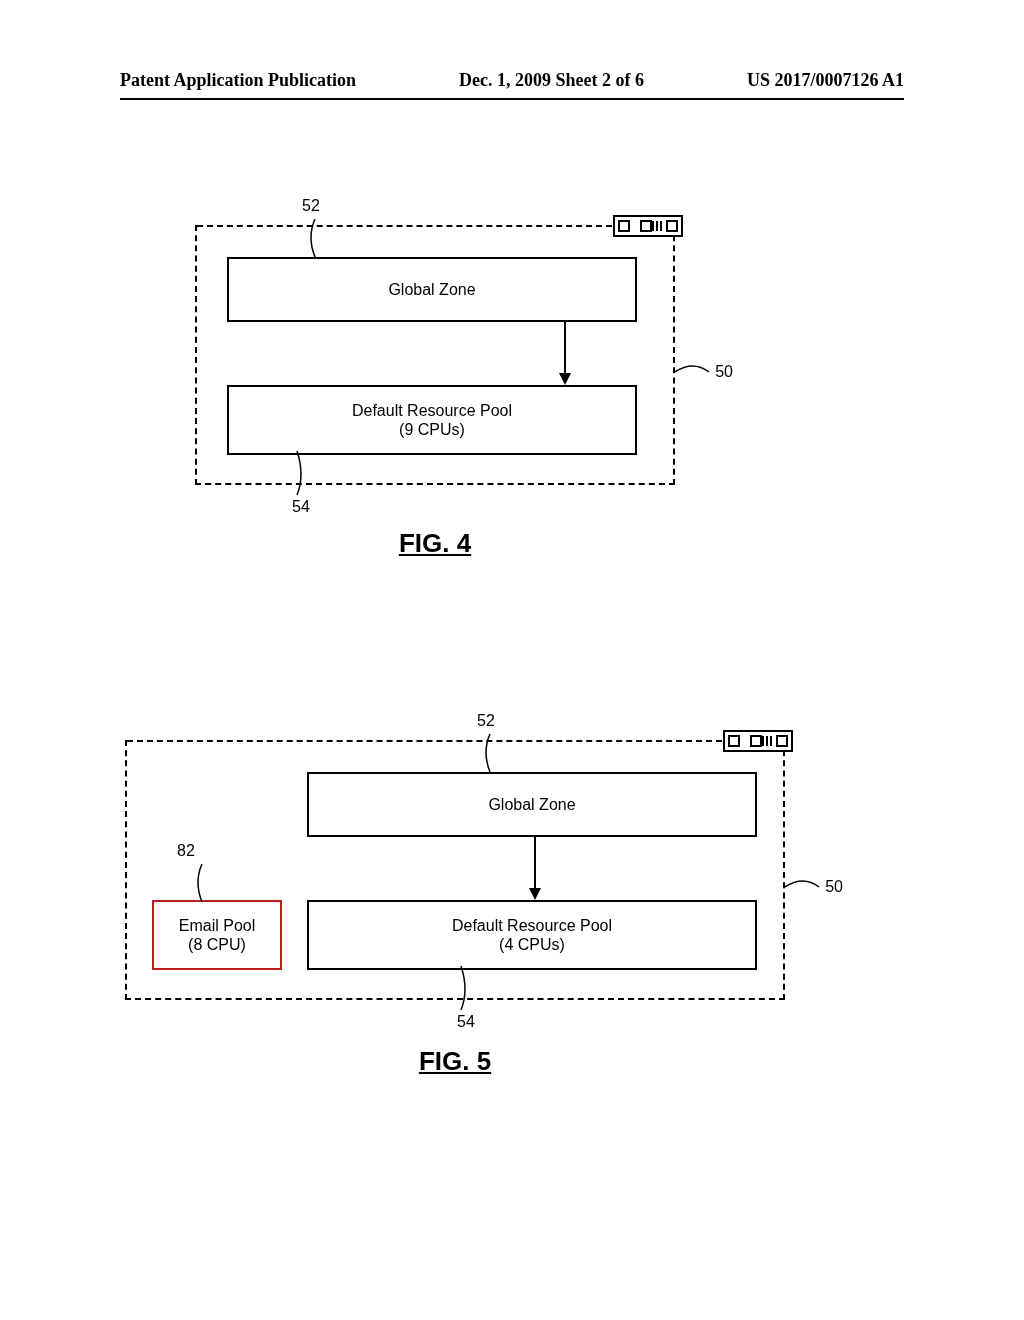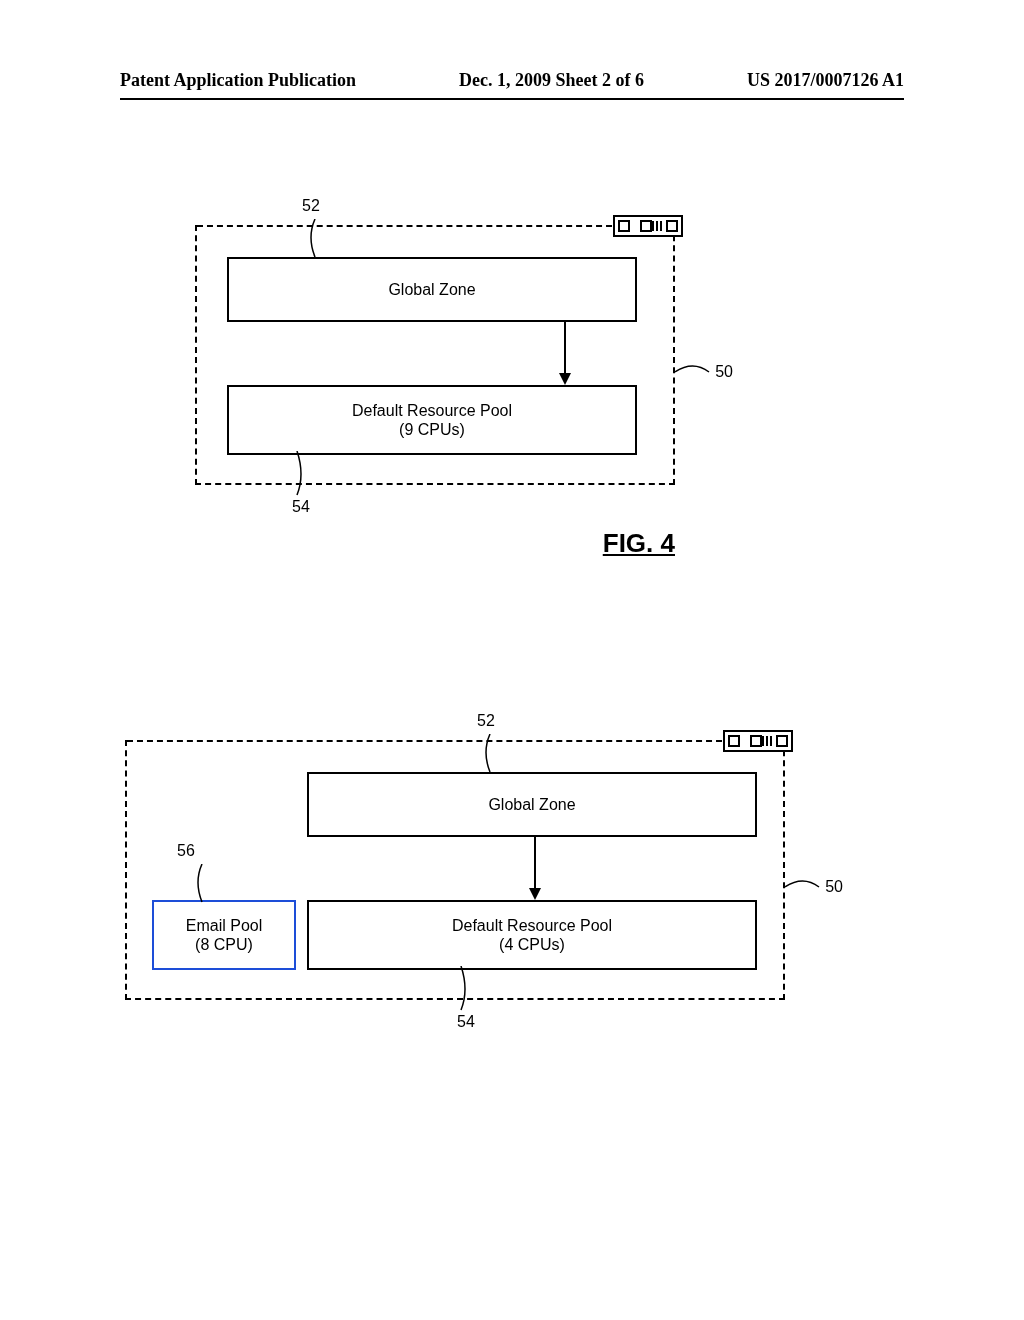--- a/index.html
+++ b/index.html
@@ -1,20 +1,20 @@
 <!DOCTYPE html>
 <html><head>
 <meta charset="utf-8">
 <style>
   * { box-sizing: border-box; margin: 0; padding: 0; }
   html, body { width: 1024px; height: 1320px; background: #fff; font-family: Arial, Helvetica, sans-serif; color: #000; }
   .page { position: relative; width: 1024px; height: 1320px; }
   .header { position: absolute; top: 70px; left: 0; width: 1024px; display: flex; justify-content: space-between; padding: 0 120px; font-size: 18px; font-weight: bold; font-family: "Times New Roman", serif; }
   .header-rule { position: absolute; top: 98px; left: 120px; width: 784px; border-top: 2px solid #000; }
-  .fig-caption { text-align: right; font-size: 26px; font-weight: bold; text-decoration: underline; margin-top: 18px; }
+  .fig-caption { text-align: center; font-size: 26px; font-weight: bold; text-decoration: underline; margin-top: 18px; }
   
   .fig4 { position: absolute; top: 225px; left: 195px; width: 480px; }
   .fig4-dashbox { position: relative; width: 480px; height: 260px; border: 2px dashed #000; border-top: none; }
   .fig4-dashtop-left { position: absolute; top: 0; left: 0; width: 425px; border-top: 2px dashed #000; }
   .server-icon-4 { position: absolute; top: -10px; right: -10px; }
   .box4a { position: absolute; top: 32px; left: 30px; width: 410px; height: 65px; border: 2px solid #000; display:flex; align-items:center; justify-content:center; font-size:16px; }
   .box4b { position: absolute; top: 160px; left: 30px; width: 410px; height: 70px; border: 2px solid #000; display:flex; flex-direction:column; align-items:center; justify-content:center; font-size:16px; line-height:1.2; }
   .arrow4 { position: absolute; top: 97px; left: 360px; }
   .lead-50-f4 { position: absolute; top: 138px; right: -60px; display:flex; align-items:center; }
   .lead-50-f4 svg { margin-right:4px; }
@@ -23,21 +23,21 @@
   .ref54-f4 { position:absolute; top:273px; left:95px; font-size:16px; }
   .ref54-tick-f4 { position:absolute; top:226px; left:90px; }
   .fig4-cap { position:absolute; top:510px; left:195px; width:480px; }
   
   .fig5 { position: absolute; top: 740px; left: 125px; width: 660px; }
   .fig5-dashbox { position: relative; width: 660px; height: 260px; border: 2px dashed #000; border-top: none; }
   .fig5-dashtop-left { position: absolute; top: 0; left: 0; width: 605px; border-top: 2px dashed #000; }
   .server-icon-5 { position: absolute; top: -10px; right: -10px; }
   .box5g { position: absolute; top: 32px; left: 180px; width: 450px; height: 65px; border: 2px solid #000; display:flex; align-items:center; justify-content:center; font-size:16px; }
   .box5d { position: absolute; top: 160px; left: 180px; width: 450px; height: 70px; border: 2px solid #000; display:flex; flex-direction:column; align-items:center; justify-content:center; font-size:16px; line-height:1.2; }
-  .box5e { position: absolute; top: 160px; left: 25px; width: 144px; height: 70px; border: 2px solid #1d4ed8; display:flex; flex-direction:column; align-items:center; justify-content:center; font-size:16px; line-height:1.2; }
+  .box5e { position: absolute; top: 160px; left: 25px; width: 130px; height: 70px; border: 2px solid #b91c1c; display:flex; flex-direction:column; align-items:center; justify-content:center; font-size:16px; line-height:1.2; }
   .arrow5 { position: absolute; top: 97px; left: 400px; }
   .lead-50-f5 { position: absolute; top: 138px; right: -60px; display:flex; align-items:center; }
   .lead-50-f5 svg { margin-right:4px; }
   .ref52-f5 { position:absolute; top:-28px; left:350px; font-size:16px; }
   .ref52-tick-f5 { position:absolute; top:-6px; left:353px; }
   .ref54-f5 { position:absolute; top:273px; left:330px; font-size:16px; }
   .ref54-tick-f5 { position:absolute; top:226px; left:324px; }
   .ref56-f5 { position:absolute; top:102px; left:50px; font-size:16px; }
   .ref56-tick-f5 { position:absolute; top:124px; left:65px; }
   .fig5-cap { position:absolute; top:1028px; left:125px; width:660px; }
@@ -147,21 +147,21 @@
         <span>(4 CPUs)</span>
       </div>
 
       <span class="ref52-f5">52</span>
       <span class="ref52-tick-f5">
         <svg width="20" height="40">
             <path d="M10 0 Q 2 18 10 38" fill="none" stroke="#000" stroke-width="1.5"></path>
           </svg>
       </span>
 
-      <span class="ref56-f5">56</span>
+      <span class="ref56-f5">82</span>
       <span class="ref56-tick-f5">
         <svg width="20" height="40">
             <path d="M10 0 Q 2 18 10 38" fill="none" stroke="#000" stroke-width="1.5"></path>
           </svg>
       </span>
 
       <span class="ref54-tick-f5">
         <svg width="20" height="46">
             <path d="M10 0 Q 18 24 10 44" fill="none" stroke="#000" stroke-width="1.5"></path>
           </svg>
@@ -169,14 +169,15 @@
       <span class="ref54-f5">54</span>
 
       <span class="lead-50-f5">
         <svg width="36" height="16">
             <path d="M0 8 Q 18 -4 34 8" fill="none" stroke="#000" stroke-width="1.5"></path>
           </svg>
         <span>50</span>
       </span>
     </div>
   </div>
+  <div class="fig5-cap fig-caption">FIG. 5</div>
 
 </div>
 
 </body></html>

